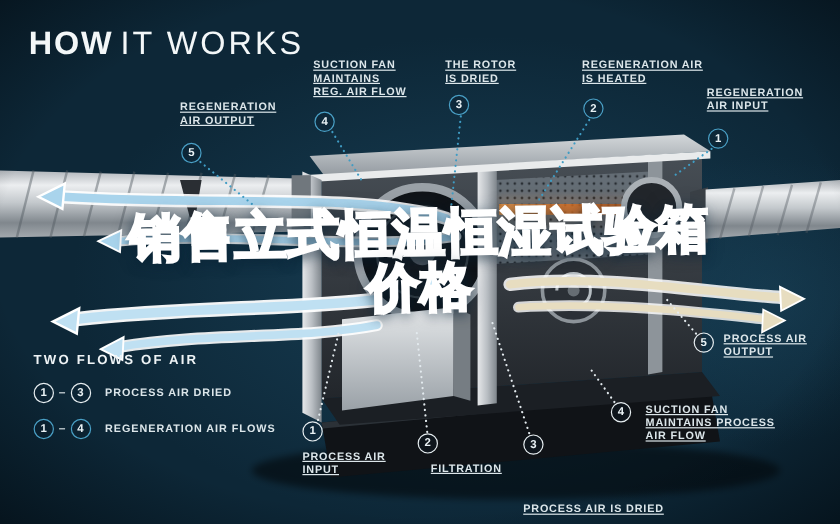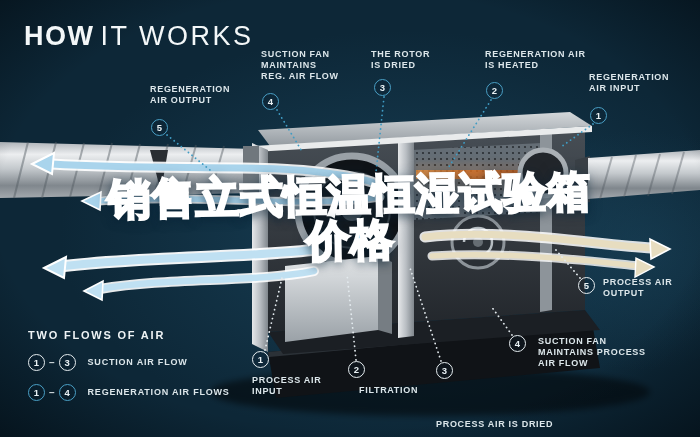--- a/index.html
+++ b/index.html
@@ -12,21 +12,21 @@
   
   .title{
     position:absolute;left:24px;top:22px;z-index:4;color:#f3f7f8;
     font-size:27px;line-height:28px;white-space:nowrap;
   }
   .title .t-bold{font-weight:700;letter-spacing:1.5px;}
   .title .t-light{font-weight:300;letter-spacing:2.5px;margin-left:6px;}
   
   .lbl{
     position:absolute;z-index:4;color:#dce6ea;font-size:9px;font-weight:700;
-    letter-spacing:.7px;line-height:11px;white-space:nowrap;text-transform:uppercase;
+    letter-spacing:.7px;line-height:11px;white-space:nowrap;text-transform:uppercase;text-decoration:underline;
   }
   .lbl span{display:block;}
   
   .badge{
     position:absolute;z-index:4;width:17px;height:17px;border-radius:50%;
     display:flex;align-items:center;justify-content:center;
     font-size:9.5px;font-weight:700;color:#e9f1f4;box-sizing:border-box;
     background:rgba(8,28,42,.25);
   }
   .badge.regen{border:1.6px solid #4aa0c6;}
@@ -50,21 +50,21 @@
   .pos-b-r1{left:590px;top:107px;}
   .pos-b-p5{left:578px;top:277px;}
   .pos-b-p4{left:509px;top:335px;}
   .pos-b-p3{left:436px;top:362px;}
   .pos-b-p2{left:348px;top:361px;}
   .pos-b-p1{left:252px;top:351px;}
   
   .legend{position:absolute;left:28px;top:294px;z-index:4;}
   .legend-heading{
     color:#eef3f5;font-size:11px;font-weight:600;letter-spacing:1.8px;
-    white-space:nowrap;margin-bottom:12px;margin-top:35px;
+    white-space:nowrap;margin-bottom:12px;
   }
   .legend-row{display:flex;align-items:center;height:18px;margin-bottom:12px;}
   .legend-row .badge{position:static;flex:0 0 auto;}
   .legend-dash{color:#cdd6da;font-size:10px;font-weight:700;margin:0 4px;}
   .legend-label{
     color:#dce6ea;font-size:9px;font-weight:700;letter-spacing:.8px;
     margin-left:12px;white-space:nowrap;
   }
   
   .overlay{
@@ -294,21 +294,21 @@
   <div class="badge process pos-b-p3">3</div>
   <div class="badge process pos-b-p2">2</div>
   <div class="badge process pos-b-p1">1</div>
 
   <div class="legend">
     <div class="legend-heading">TWO FLOWS OF AIR</div>
     <div class="legend-row">
       <div class="badge process">1</div>
       <span class="legend-dash">–</span>
       <div class="badge process">3</div>
-      <span class="legend-label">SUCTION AIR FLOW</span>
+      <span class="legend-label">PROCESS AIR DRIED</span>
     </div>
     <div class="legend-row">
       <div class="badge regen">1</div>
       <span class="legend-dash">–</span>
       <div class="badge regen">4</div>
       <span class="legend-label">REGENERATION AIR FLOWS</span>
     </div>
   </div>
 
   <div class="overlay">

